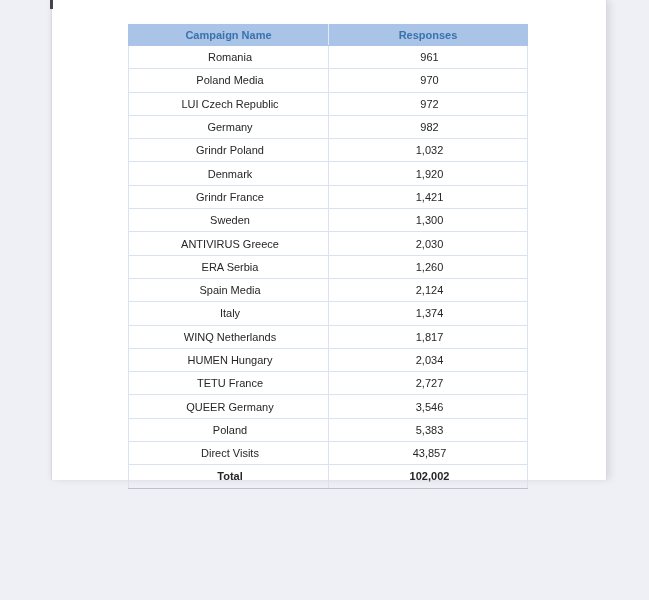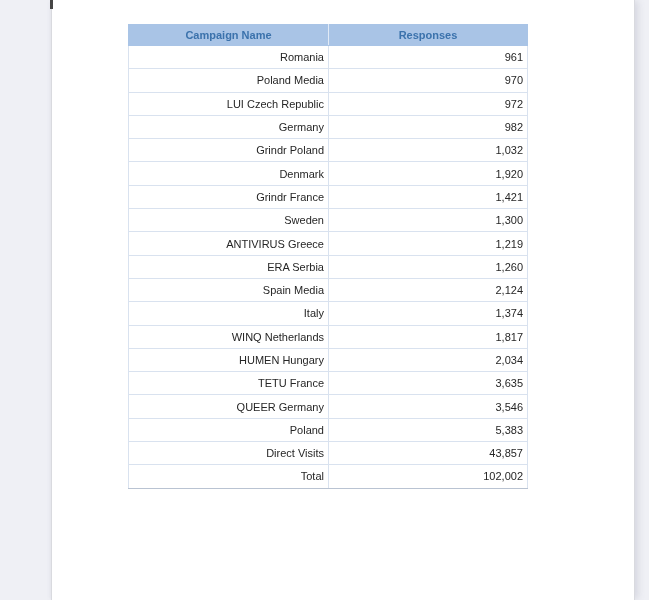--- a/index.html
+++ b/index.html
@@ -23,26 +23,25 @@
   }
   .canvas {
     position: relative;
     width: 649px; height: 600px;
     background: var(--canvas-bg);
     overflow: hidden;
   }
   .page {
     position: absolute;
     left: 51px; top: 0;
-    width: 554px; height: 600px;
+    width: 554px; height: 480px;
     background: var(--page-bg);
     border-left: 1px solid var(--page-edge);
     border-right: 1px solid var(--page-edge);
     box-shadow: 4px 0 7px -1px rgba(100,100,125,0.18), -2px 0 4px -1px rgba(100,100,125,0.08);
-    padding-left: 28px;
   }
   .top-tick {
     position: absolute;
     left: -2px; top: 0;
     width: 3px; height: 9px;
     background: #454545;
   }
   table.campaign-table {
     position: absolute;
     left: 76px; top: 24px;
@@ -66,26 +65,26 @@
     border: 1px solid var(--header-bg);
   }
   .campaign-table th:first-child {
     border-right: 1px solid rgba(255,255,255,0.65);
   }
   .campaign-table td {
     height: 22.3px;
     border: 1px solid var(--row-border);
     padding: 0 4px 0 7px;
     vertical-align: middle;
-    text-align: right;
+    text-align: center;
     white-space: nowrap;
     overflow: hidden;
   }
   .campaign-table tr.total-row td {
-    font-weight: normal;
+    font-weight: bold;
     border-top: 1px solid var(--total-border-top);
     border-bottom: 1px solid var(--total-border-bottom);
   }
 </style>
 </head>
 <body>
 
 <div class="canvas">
   <div class="page">
     <div class="top-tick"></div>
@@ -128,21 +127,21 @@
           <tr>
             <td>Grindr France</td>
             <td>1,421</td>
           </tr>
           <tr>
             <td>Sweden</td>
             <td>1,300</td>
           </tr>
           <tr>
             <td>ANTIVIRUS Greece</td>
-            <td>1,219</td>
+            <td>2,030</td>
           </tr>
           <tr>
             <td>ERA Serbia</td>
             <td>1,260</td>
           </tr>
           <tr>
             <td>Spain Media</td>
             <td>2,124</td>
           </tr>
           <tr>
@@ -152,21 +151,21 @@
           <tr>
             <td>WINQ Netherlands</td>
             <td>1,817</td>
           </tr>
           <tr>
             <td>HUMEN Hungary</td>
             <td>2,034</td>
           </tr>
           <tr>
             <td>TETU France</td>
-            <td>3,635</td>
+            <td>2,727</td>
           </tr>
           <tr>
             <td>QUEER Germany</td>
             <td>3,546</td>
           </tr>
           <tr>
             <td>Poland</td>
             <td>5,383</td>
           </tr>
           <tr>

